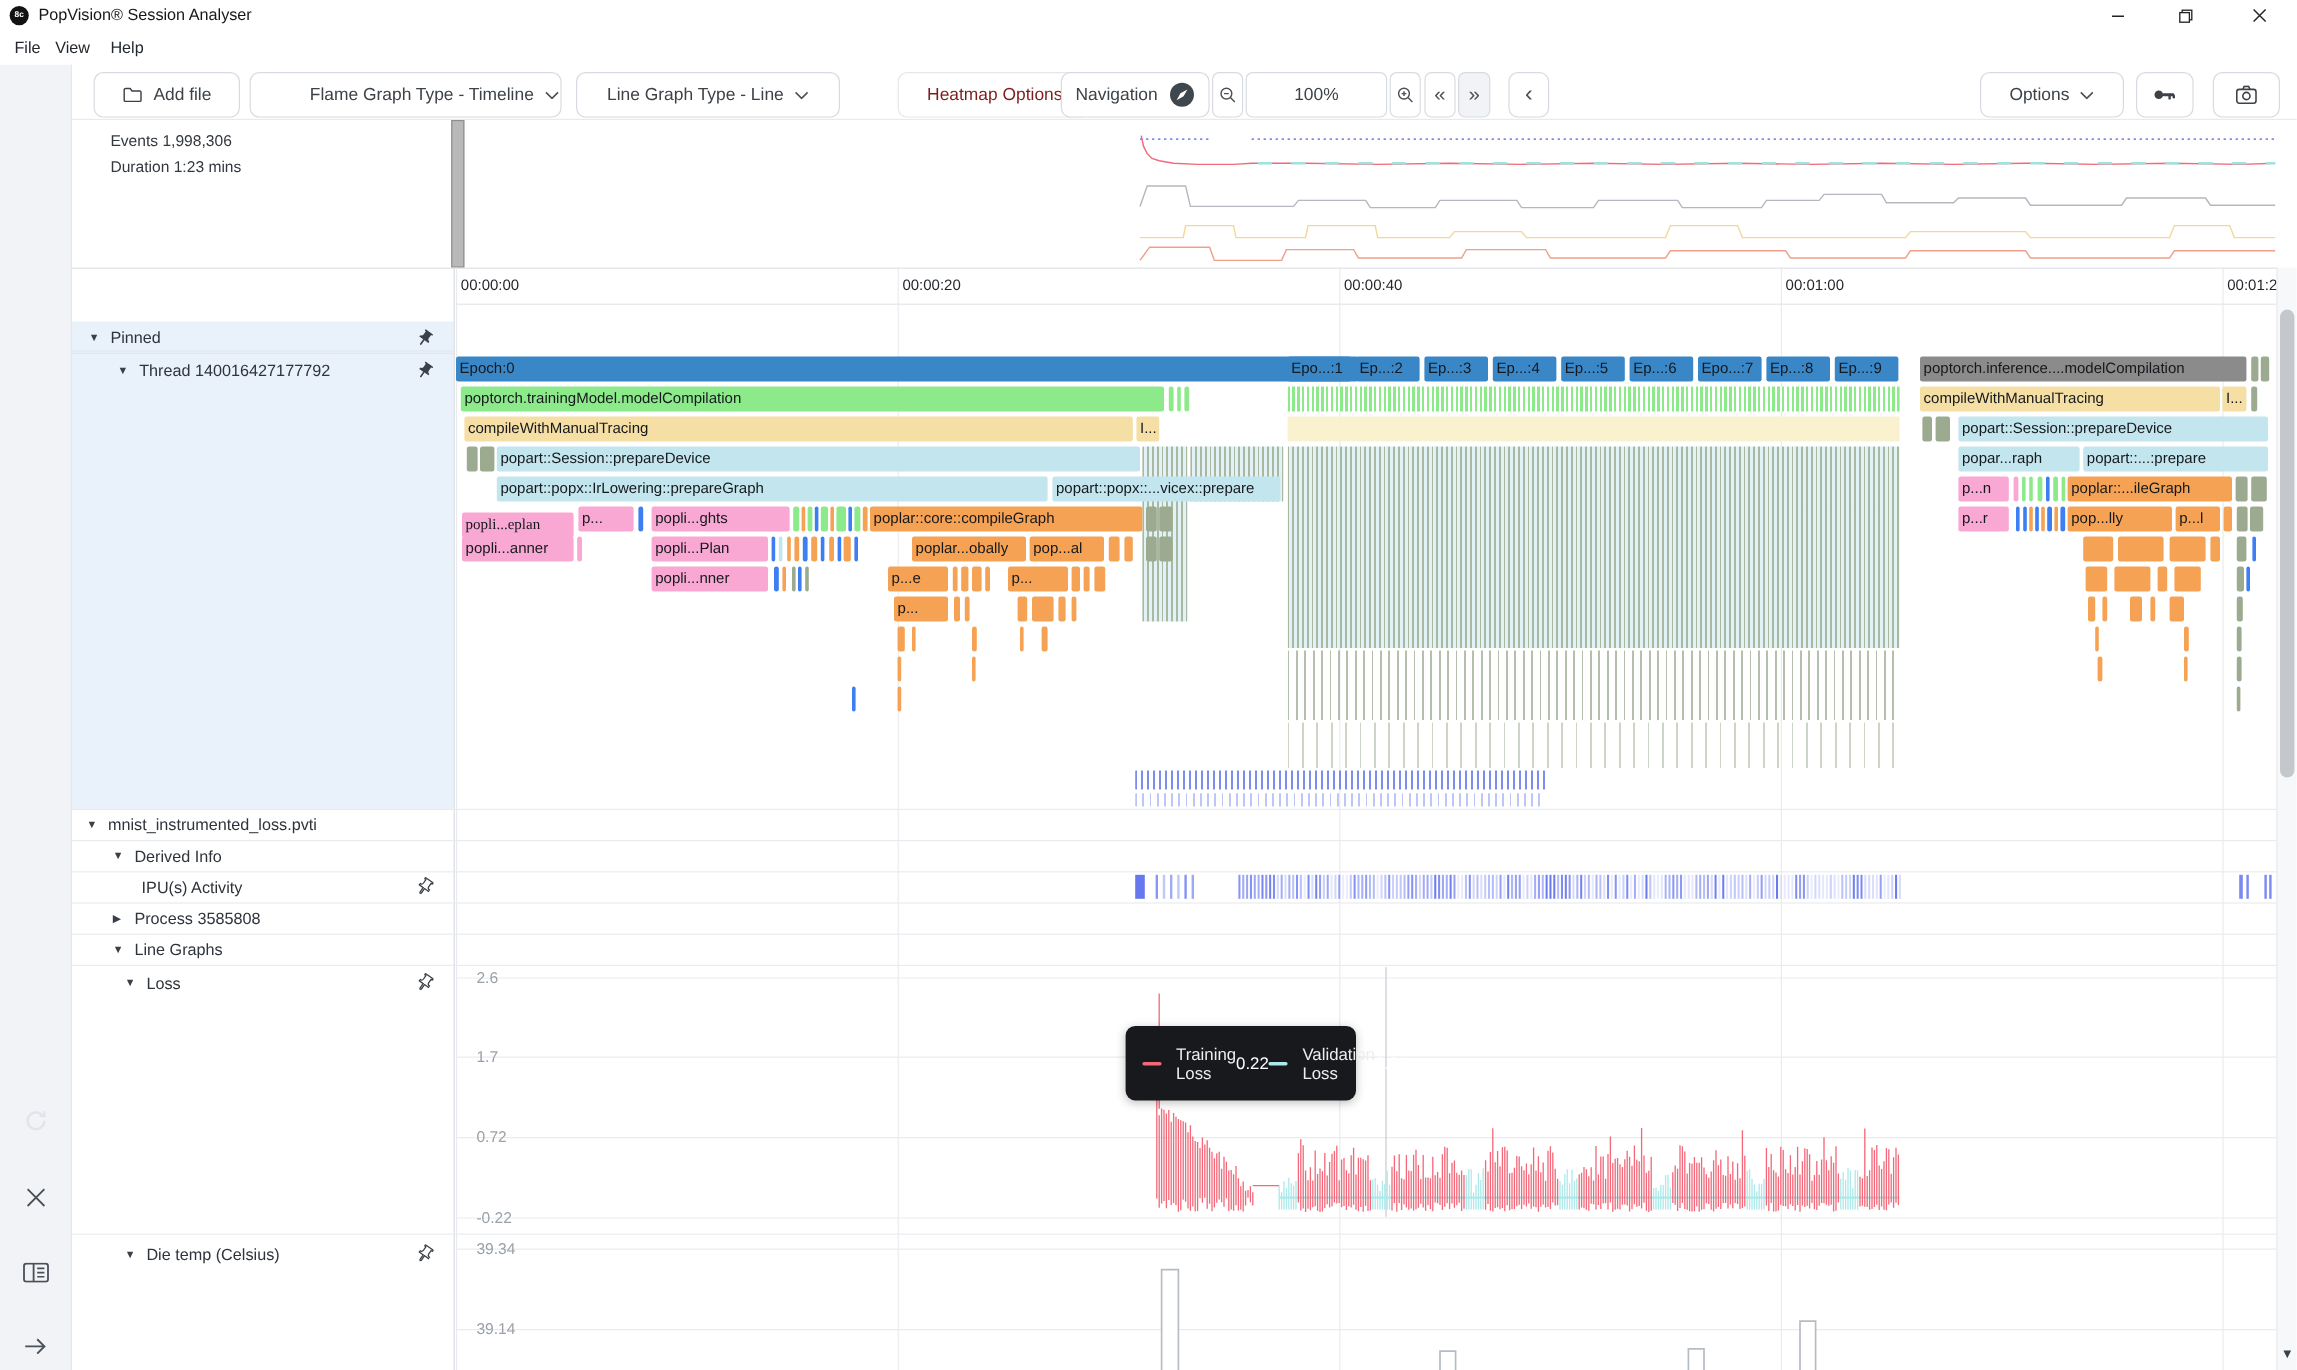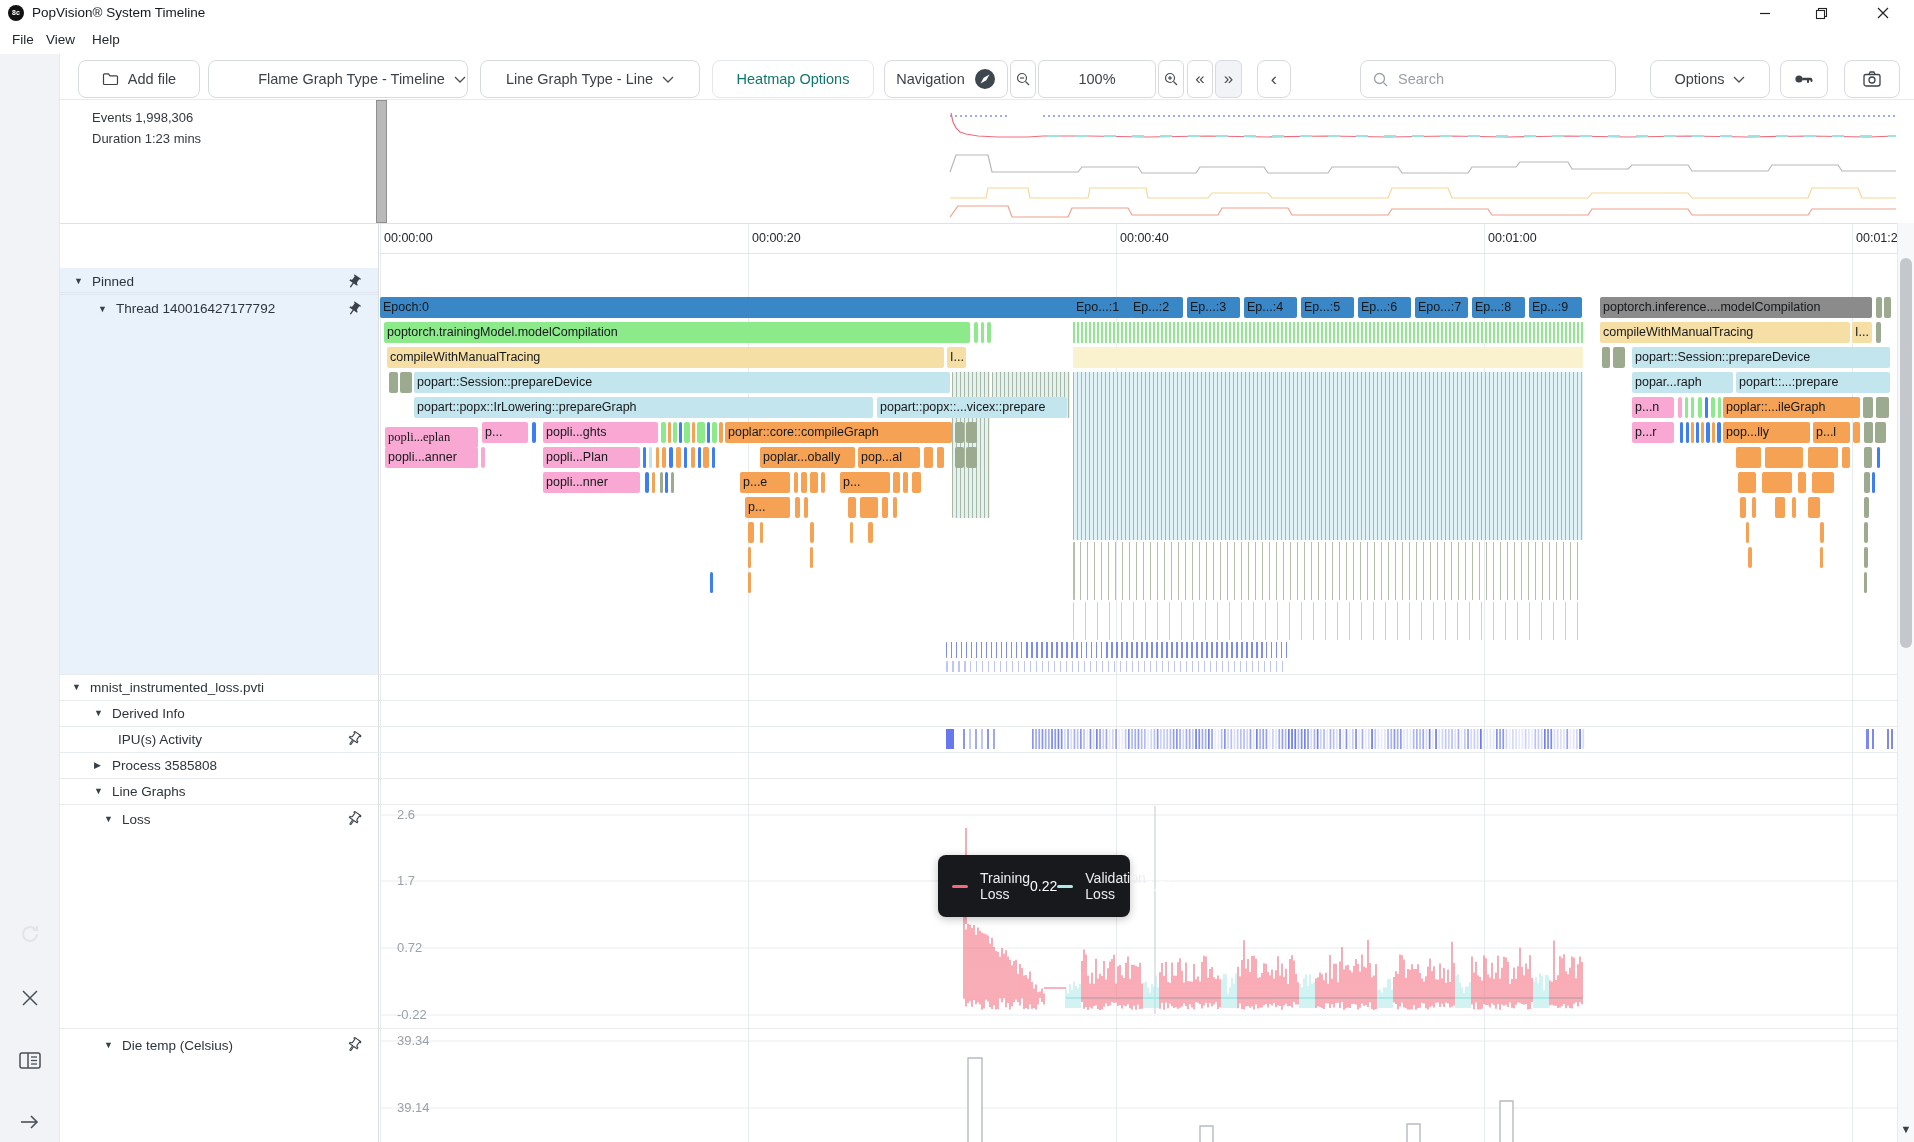--- a/index.html
+++ b/index.html
@@ -11,21 +11,21 @@
   #app-icon{left:8px;top:5px;width:16px;height:16px;border-radius:50%;background:#121212;
             color:#fff;font-size:7px;line-height:16px;text-align:center;font-weight:bold;}
   #title-text{left:32px;top:5px;font-size:13.5px;color:#14181c;}
   .winbtn{top:0;width:46px;height:26px;display:flex;align-items:center;justify-content:center;}
   #menubar{left:0;top:26px;width:1914px;height:28px;background:#fff;}
   .menu-item{top:4px;font-size:13.5px;color:#23282e;padding:2px 4px;}
   
   #toolbar{left:0;top:54px;width:1914px;height:46px;background:#fff;border-bottom:1px solid #e8eaed;box-sizing:border-box;}
   .tbtn{position:absolute;top:6px;height:38px;border:1px solid #d7dbe1;border-radius:8px;background:#fff;
         display:flex;align-items:center;justify-content:center;gap:9px;font-size:14.5px;color:#3c4248;box-sizing:border-box;}
-  .tbtn.disabled{color:#0f766e;border-color:#e4e7eb;}
+  .tbtn.disabled{color:#7f1d1d;border-color:#e4e7eb;margin-left:36px;}
   .ticon{display:inline-flex;align-items:center;}
   #zoom-input{font-size:14.5px;color:#3c4248;text-align:center;}
   .navarrow{font-size:17px;color:#4a5056;}
   #search-box{justify-content:flex-start;padding-left:12px;color:#9aa0a8;gap:10px;}
   
   #left-rail{left:0;top:54px;width:60px;height:1088px;background:#f1f3f6;border-right:1px solid #e6e9ec;box-sizing:border-box;}
   .rail-icon{left:14px;width:32px;height:32px;display:flex;align-items:center;justify-content:center;}
   
   #info-panel{left:60px;top:100px;width:318px;height:123px;background:#fff;}
   .info-line{left:32px;font-size:13px;color:#33383f;}
@@ -64,21 +64,21 @@
   #v-thumb{left:1900px;top:258px;width:12px;height:390px;background:#c4c8cd;border-radius:6px;}
   #v-down{left:1899px;top:1122px;width:14px;height:14px;color:#3b4149;font-size:11px;text-align:center;line-height:14px;}
 </style>
 </head>
 <body>
 
 <div id="app">
 
   <div class="abs" id="titlebar">
     <div class="abs" id="app-icon">8c</div>
-    <div class="abs" id="title-text">PopVision® System Timeline</div>
+    <div class="abs" id="title-text">PopVision® Session Analyser</div>
     <div class="abs winbtn" style="left:1742px;">
       <svg width="12" height="12" viewBox="0 0 12 12">
           <line x1="1" y1="6.5" x2="11" y2="6.5" stroke="#222" stroke-width="1.2"></line>
         </svg>
     </div>
     <div class="abs winbtn" style="left:1798px;">
       <svg width="13" height="13" viewBox="0 0 13 13">
           <rect x="3.5" y="1.5" width="8" height="8" fill="none" stroke="#222" stroke-width="1.1"></rect>
           <rect x="1.5" y="3.5" width="8" height="8" fill="#fff" stroke="#222" stroke-width="1.1"></rect>
         </svg>
@@ -152,29 +152,20 @@
         </svg>
     </div>
     <div class="tbtn" style="left:1187px;width:26px;border-radius:6px;">
       <span class="navarrow">«</span>
     </div>
     <div class="tbtn" style="left:1215px;width:27px;border-radius:6px;background:#f1f3f6;">
       <span class="navarrow">»</span>
     </div>
     <div class="tbtn" style="left:1257px;width:34px;">
       <span class="navarrow" style="font-size:19px;">‹</span>
-    </div>
-    <div class="tbtn" id="search-box" style="left:1360px;width:256px;">
-      <span class="ticon">
-          <svg width="15" height="15" viewBox="0 0 15 15">
-            <circle cx="6.5" cy="6.5" r="5" fill="none" stroke="#9aa0a8" stroke-width="1.3"></circle>
-            <line x1="10.5" y1="10.5" x2="14" y2="14" stroke="#9aa0a8" stroke-width="1.3"></line>
-          </svg>
-        </span>
-      <span>Search</span>
     </div>
     <div class="tbtn" style="left:1650px;width:120px;">
       <span>Options</span>
       <span class="ticon">
           <svg width="12" height="7" viewBox="0 0 12 7">
             <path d="M1 1l5 5 5-5" fill="none" stroke="#4a5056" stroke-width="1.3"></path>
           </svg>
         </span>
     </div>
     <div class="tbtn" style="left:1780px;width:48px;">

